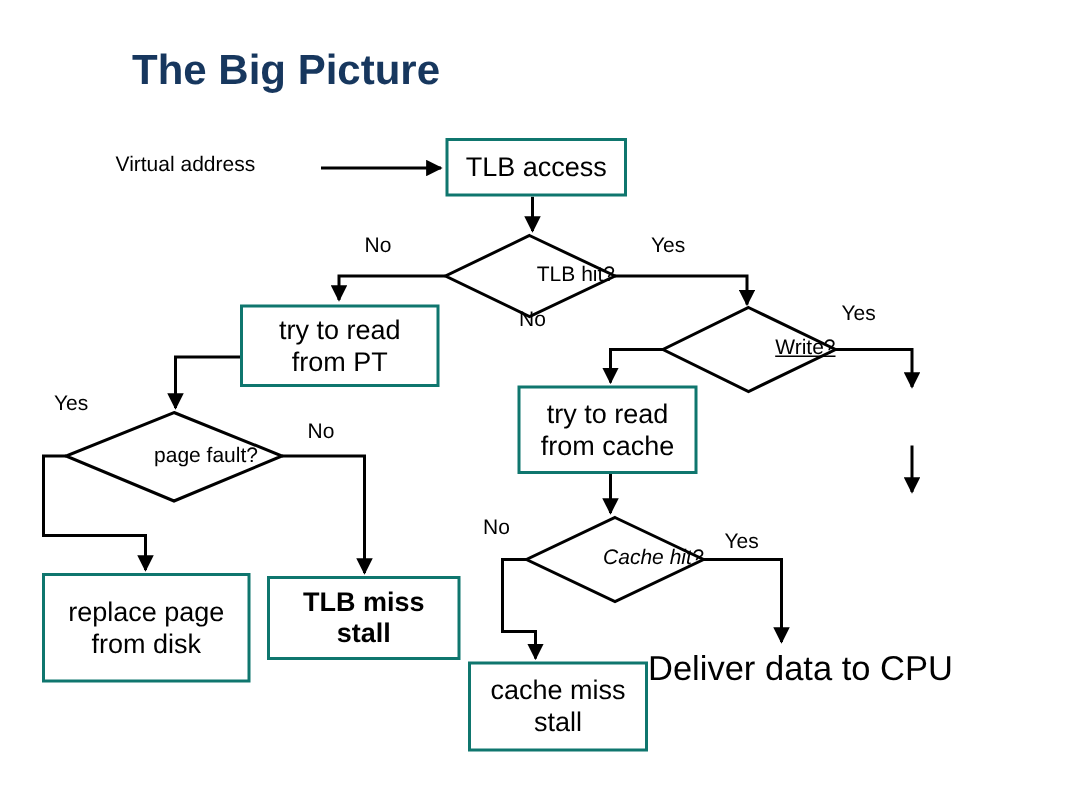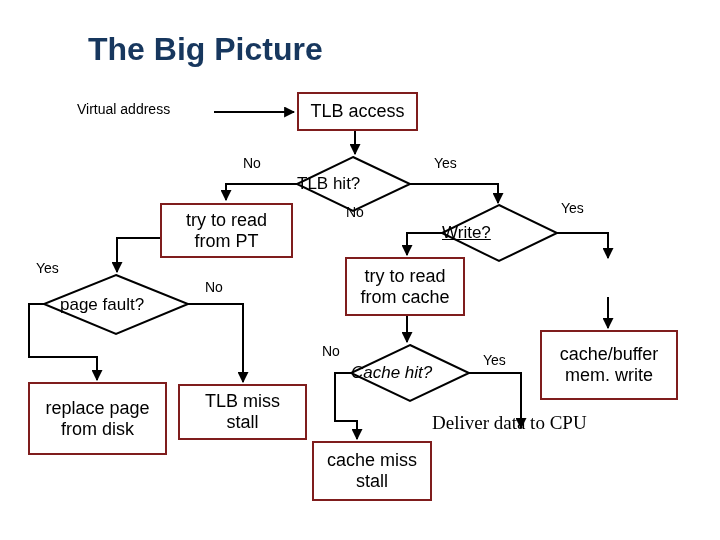--- a/index.html
+++ b/index.html
@@ -2,30 +2,30 @@
 <html><head>
 <meta charset="utf-8">
 <style>
   html,body { margin:0; padding:0; background:#fff; }
   .slide {
     position:relative; width:720px; height:540px; background:#fff;
     font-family:"Liberation Sans", sans-serif; overflow:hidden; color:#000;
   }
   .title {
     position:absolute; left:88px; top:31px; margin:0;
-    font-size:32px; font-weight:bold; letter-spacing:0px;
+    font-size:28px; font-weight:bold; letter-spacing:0px;
   }
   svg.wires { position:absolute; left:0; top:0; }
   .node {
-    position:absolute; box-sizing:border-box; border:2px solid #7f1d1d; background:#fff;
+    position:absolute; box-sizing:border-box; border:2px solid #0f766e; background:#fff;
     display:flex; align-items:center; justify-content:center; text-align:center;
     font-size:18px; line-height:1.15; white-space:pre-line;
   }
   .label { position:absolute; font-size:14px; white-space:nowrap; }
-  .dlabel { position:absolute; font-size:17px; text-align:left; white-space:nowrap; }
+  .dlabel { position:absolute; font-size:14px; text-align:right; white-space:nowrap; }
 </style>
 </head>
 <body>
 
 <div class="slide" style="background: rgb(255, 255, 255);">
 
   <h1 class="title" style="color: rgb(23, 55, 94);">The Big Picture</h1>
 
   <svg class="wires" width="720" height="540" viewBox="0 0 720 540">
     <defs>
@@ -63,38 +63,36 @@
     </g>
     <g fill="#fff" stroke="#000" stroke-width="2">
       <polygon points="353,157 410,184 353,211 297,184"></polygon>
       <polygon points="116,275 188,304 116,334 44,304"></polygon>
       <polygon points="499,205 557,233 499,261 442,233"></polygon>
       <polygon points="410,345 469,373 410,401 351,373"></polygon>
     </g>
   </svg>
 
   <div class="label" style="left:77px; top:101px;">Virtual address</div>
-  <div class="label" style="left:432px; top:412px; font-size:19px;font-family:Liberation Serif, serif;">Deliver data to CPU</div>
+  <div class="label" style="left:432px; top:432px; font-size:23px;">Deliver data to CPU</div>
 
   <div class="node" style="left:297px; top:92px; width:121px; height:39px;">TLB access</div>
   <div class="node" style="left:160px; top:203px; width:133px; height:55px;">try to read
 from PT</div>
   <div class="node" style="left:28px; top:382px; width:139px; height:73px;">replace page
 from disk</div>
-  <div class="node" style="left:178px; top:384px; width:129px; height:56px;">TLB miss
+  <div class="node" style="left:178px; top:384px; width:129px; height:56px;font-weight:bold;">TLB miss
 stall</div>
   <div class="node" style="left:345px; top:257px; width:120px; height:59px;">try to read
 from cache</div>
-  <div class="node" style="left:540px; top:330px; width:138px; height:70px;">cache/buffer
-mem. write</div>
   <div class="node" style="left:312px; top:441px; width:120px; height:60px;">cache miss
 stall</div>
 
   <div class="dlabel" style="left:297px; top:174px; width:113px;">TLB hit?</div>
-  <div class="dlabel" style="left:60px; top:295px; width:144px;">page fault?</div>
+  <div class="dlabel" style="left:28px; top:295px; width:144px;">page fault?</div>
   <div class="dlabel" style="left:442px; top:223px; width:115px;text-decoration:underline;">Write?</div>
   <div class="dlabel" style="left:351px; top:363px; width:118px;font-style:italic;">Cache hit?</div>
 
   <div class="label" style="left:243px; top:155px;">No</div>
   <div class="label" style="left:434px; top:155px;">Yes</div>
   <div class="label" style="left:36px; top:260px;">Yes</div>
   <div class="label" style="left:205px; top:279px;">No</div>
   <div class="label" style="left:346px; top:204px;">No</div>
   <div class="label" style="left:561px; top:200px;">Yes</div>
   <div class="label" style="left:322px; top:343px;">No</div>

